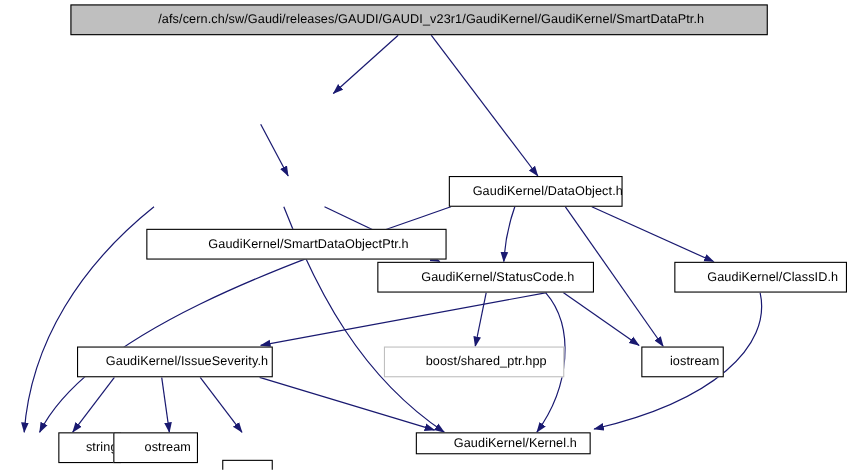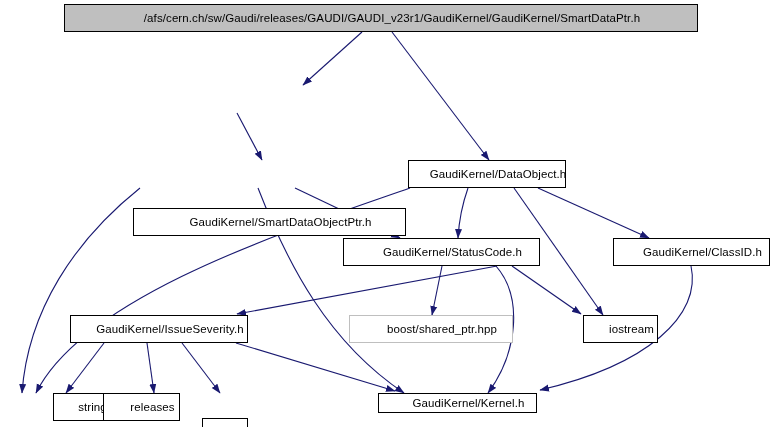--- a/index.html
+++ b/index.html
@@ -68,17 +68,17 @@
 
   <div id="n-main" class="node main">/afs/cern.ch/sw/Gaudi/releases/GAUDI/GAUDI_v23r1/GaudiKernel/GaudiKernel/SmartDataPtr.h</div>
   <div id="n-objectptr" class="node">GaudiKernel/SmartDataObjectPtr.h</div>
   <div id="n-dataobject" class="node">GaudiKernel/DataObject.h</div>
   <div id="n-statuscode" class="node">GaudiKernel/StatusCode.h</div>
   <div id="n-classid" class="node">GaudiKernel/ClassID.h</div>
   <div id="n-issueseverity" class="node">GaudiKernel/IssueSeverity.h</div>
   <div id="n-boost" class="node external">boost/shared_ptr.hpp</div>
   <div id="n-ostream" class="node">iostream</div>
   <div id="n-string" class="node">string</div>
-  <div id="n-iostream" class="node">releases</div>
+  <div id="n-iostream" class="node">ostream</div>
   <div id="n-map" class="node">map</div>
   <div id="n-kernel" class="node">GaudiKernel/Kernel.h</div>
 
 </div>
 
 </body></html>

